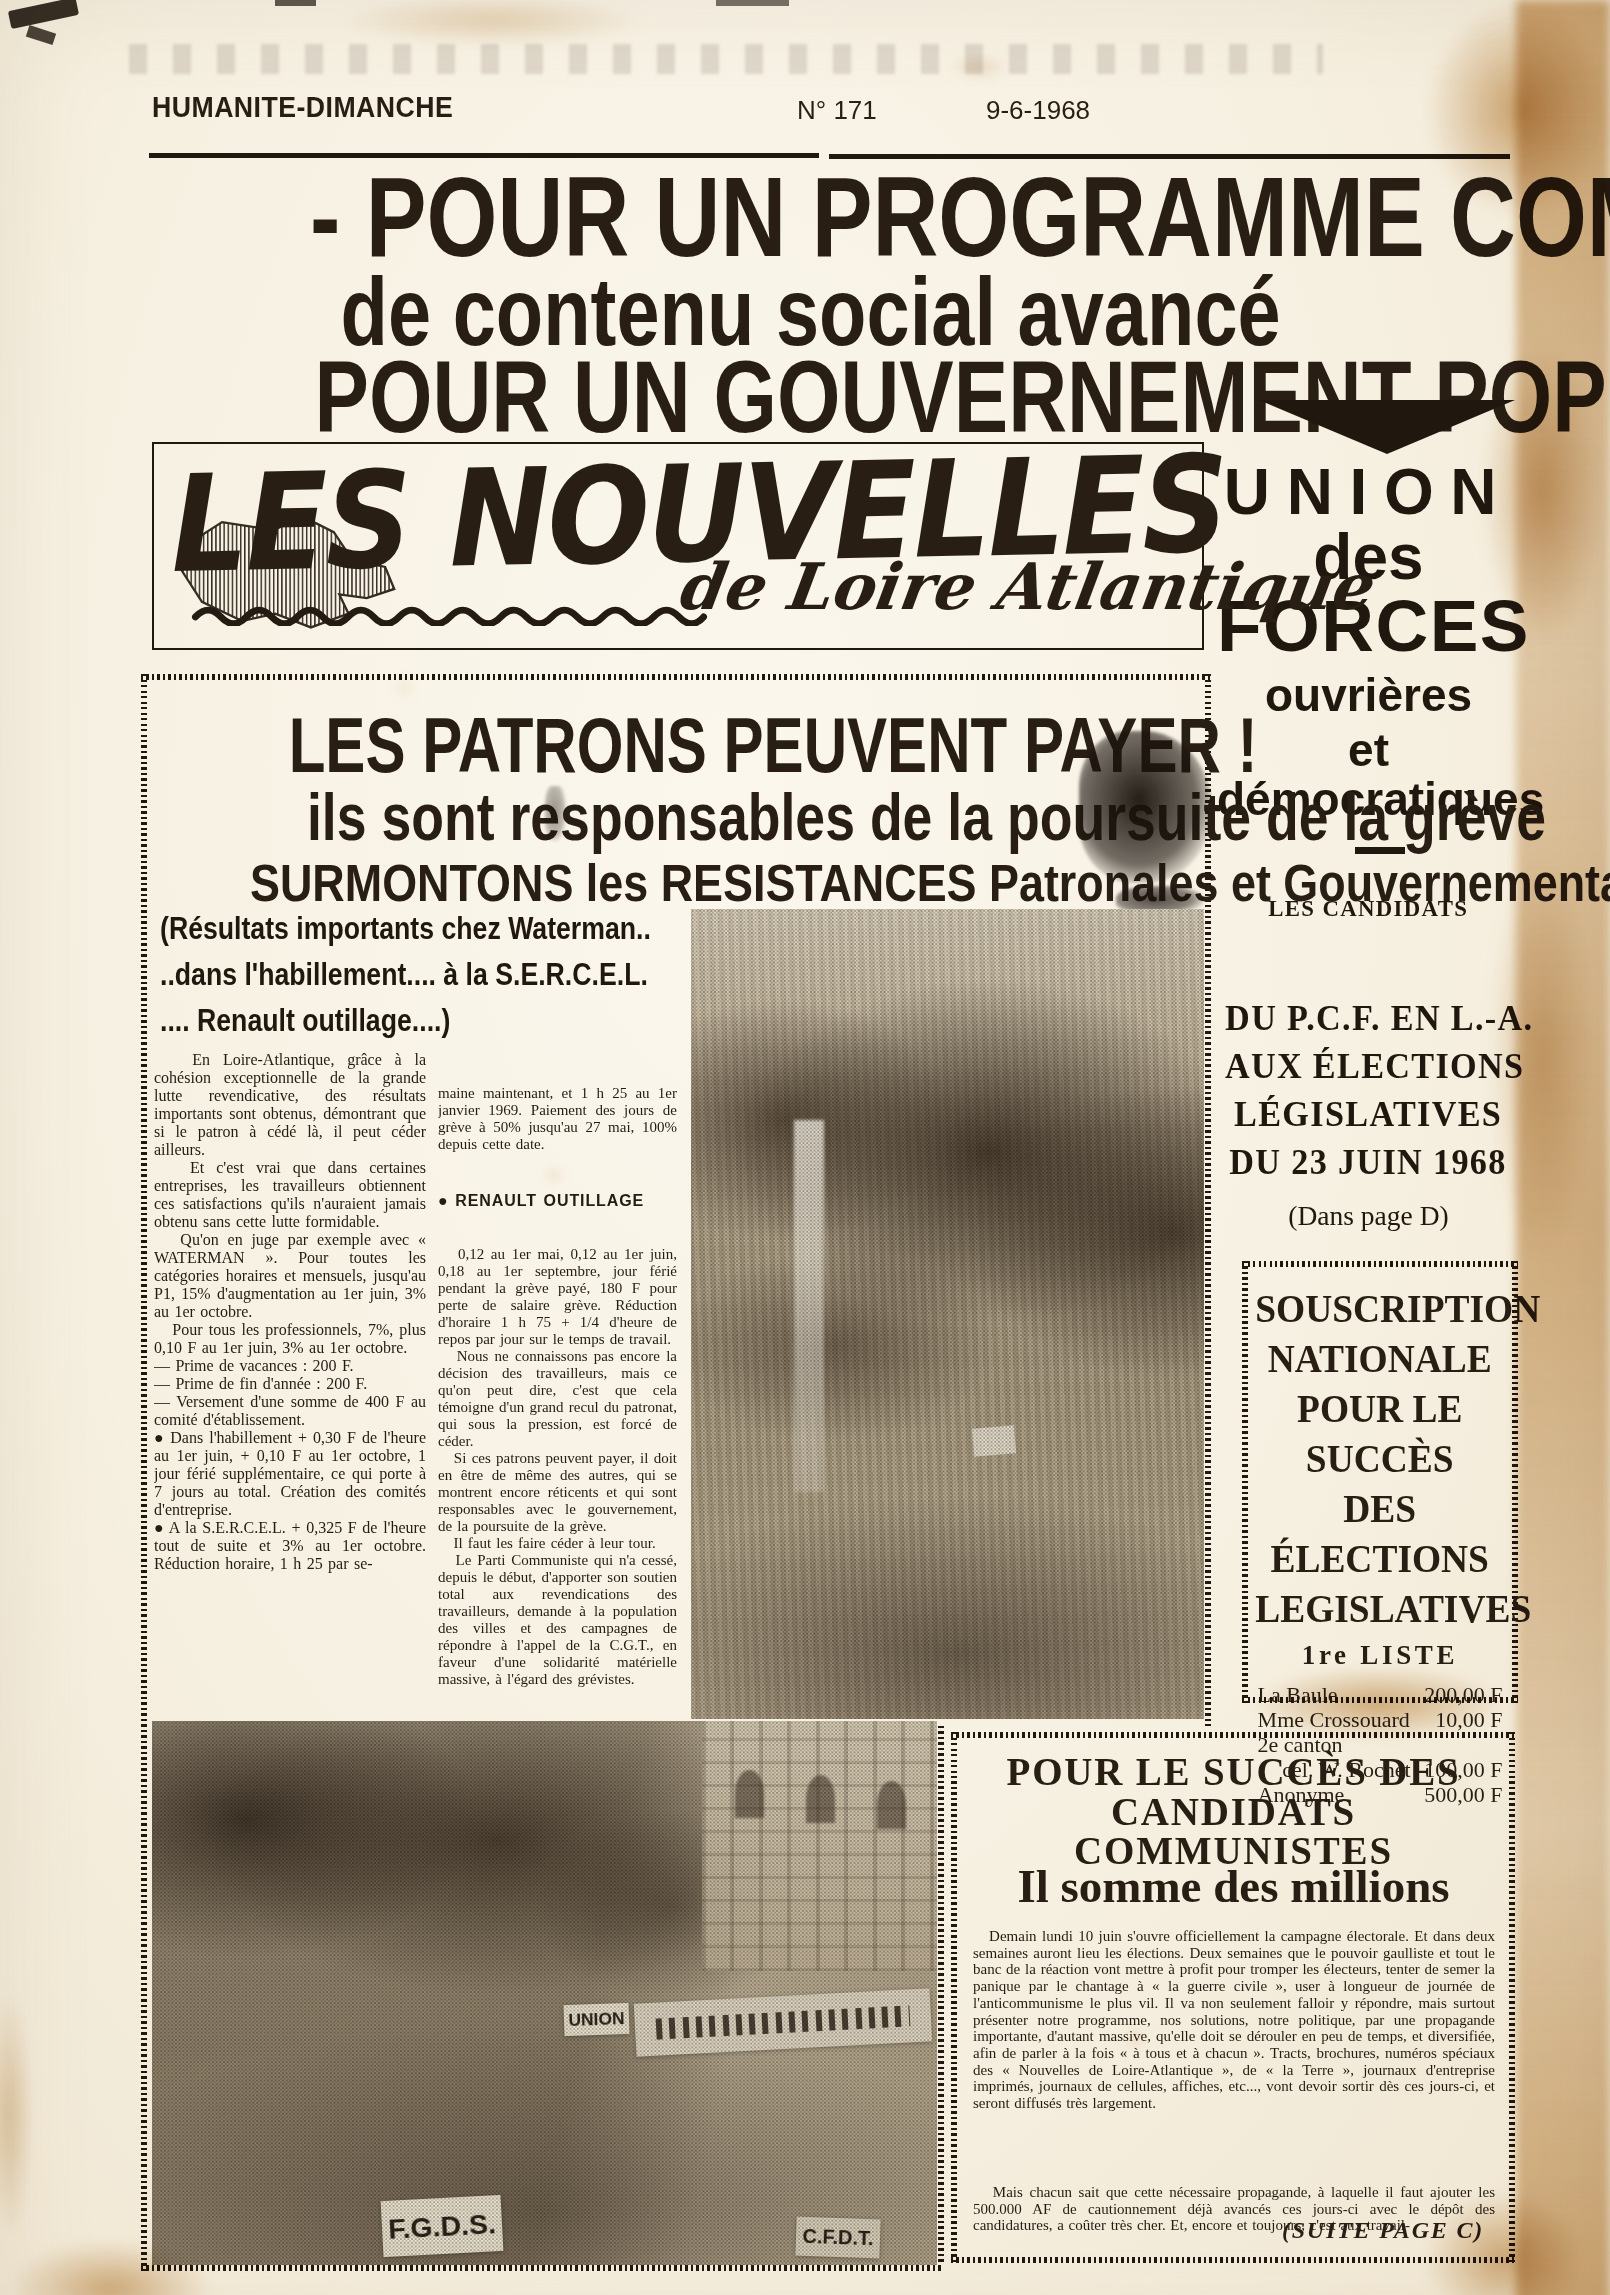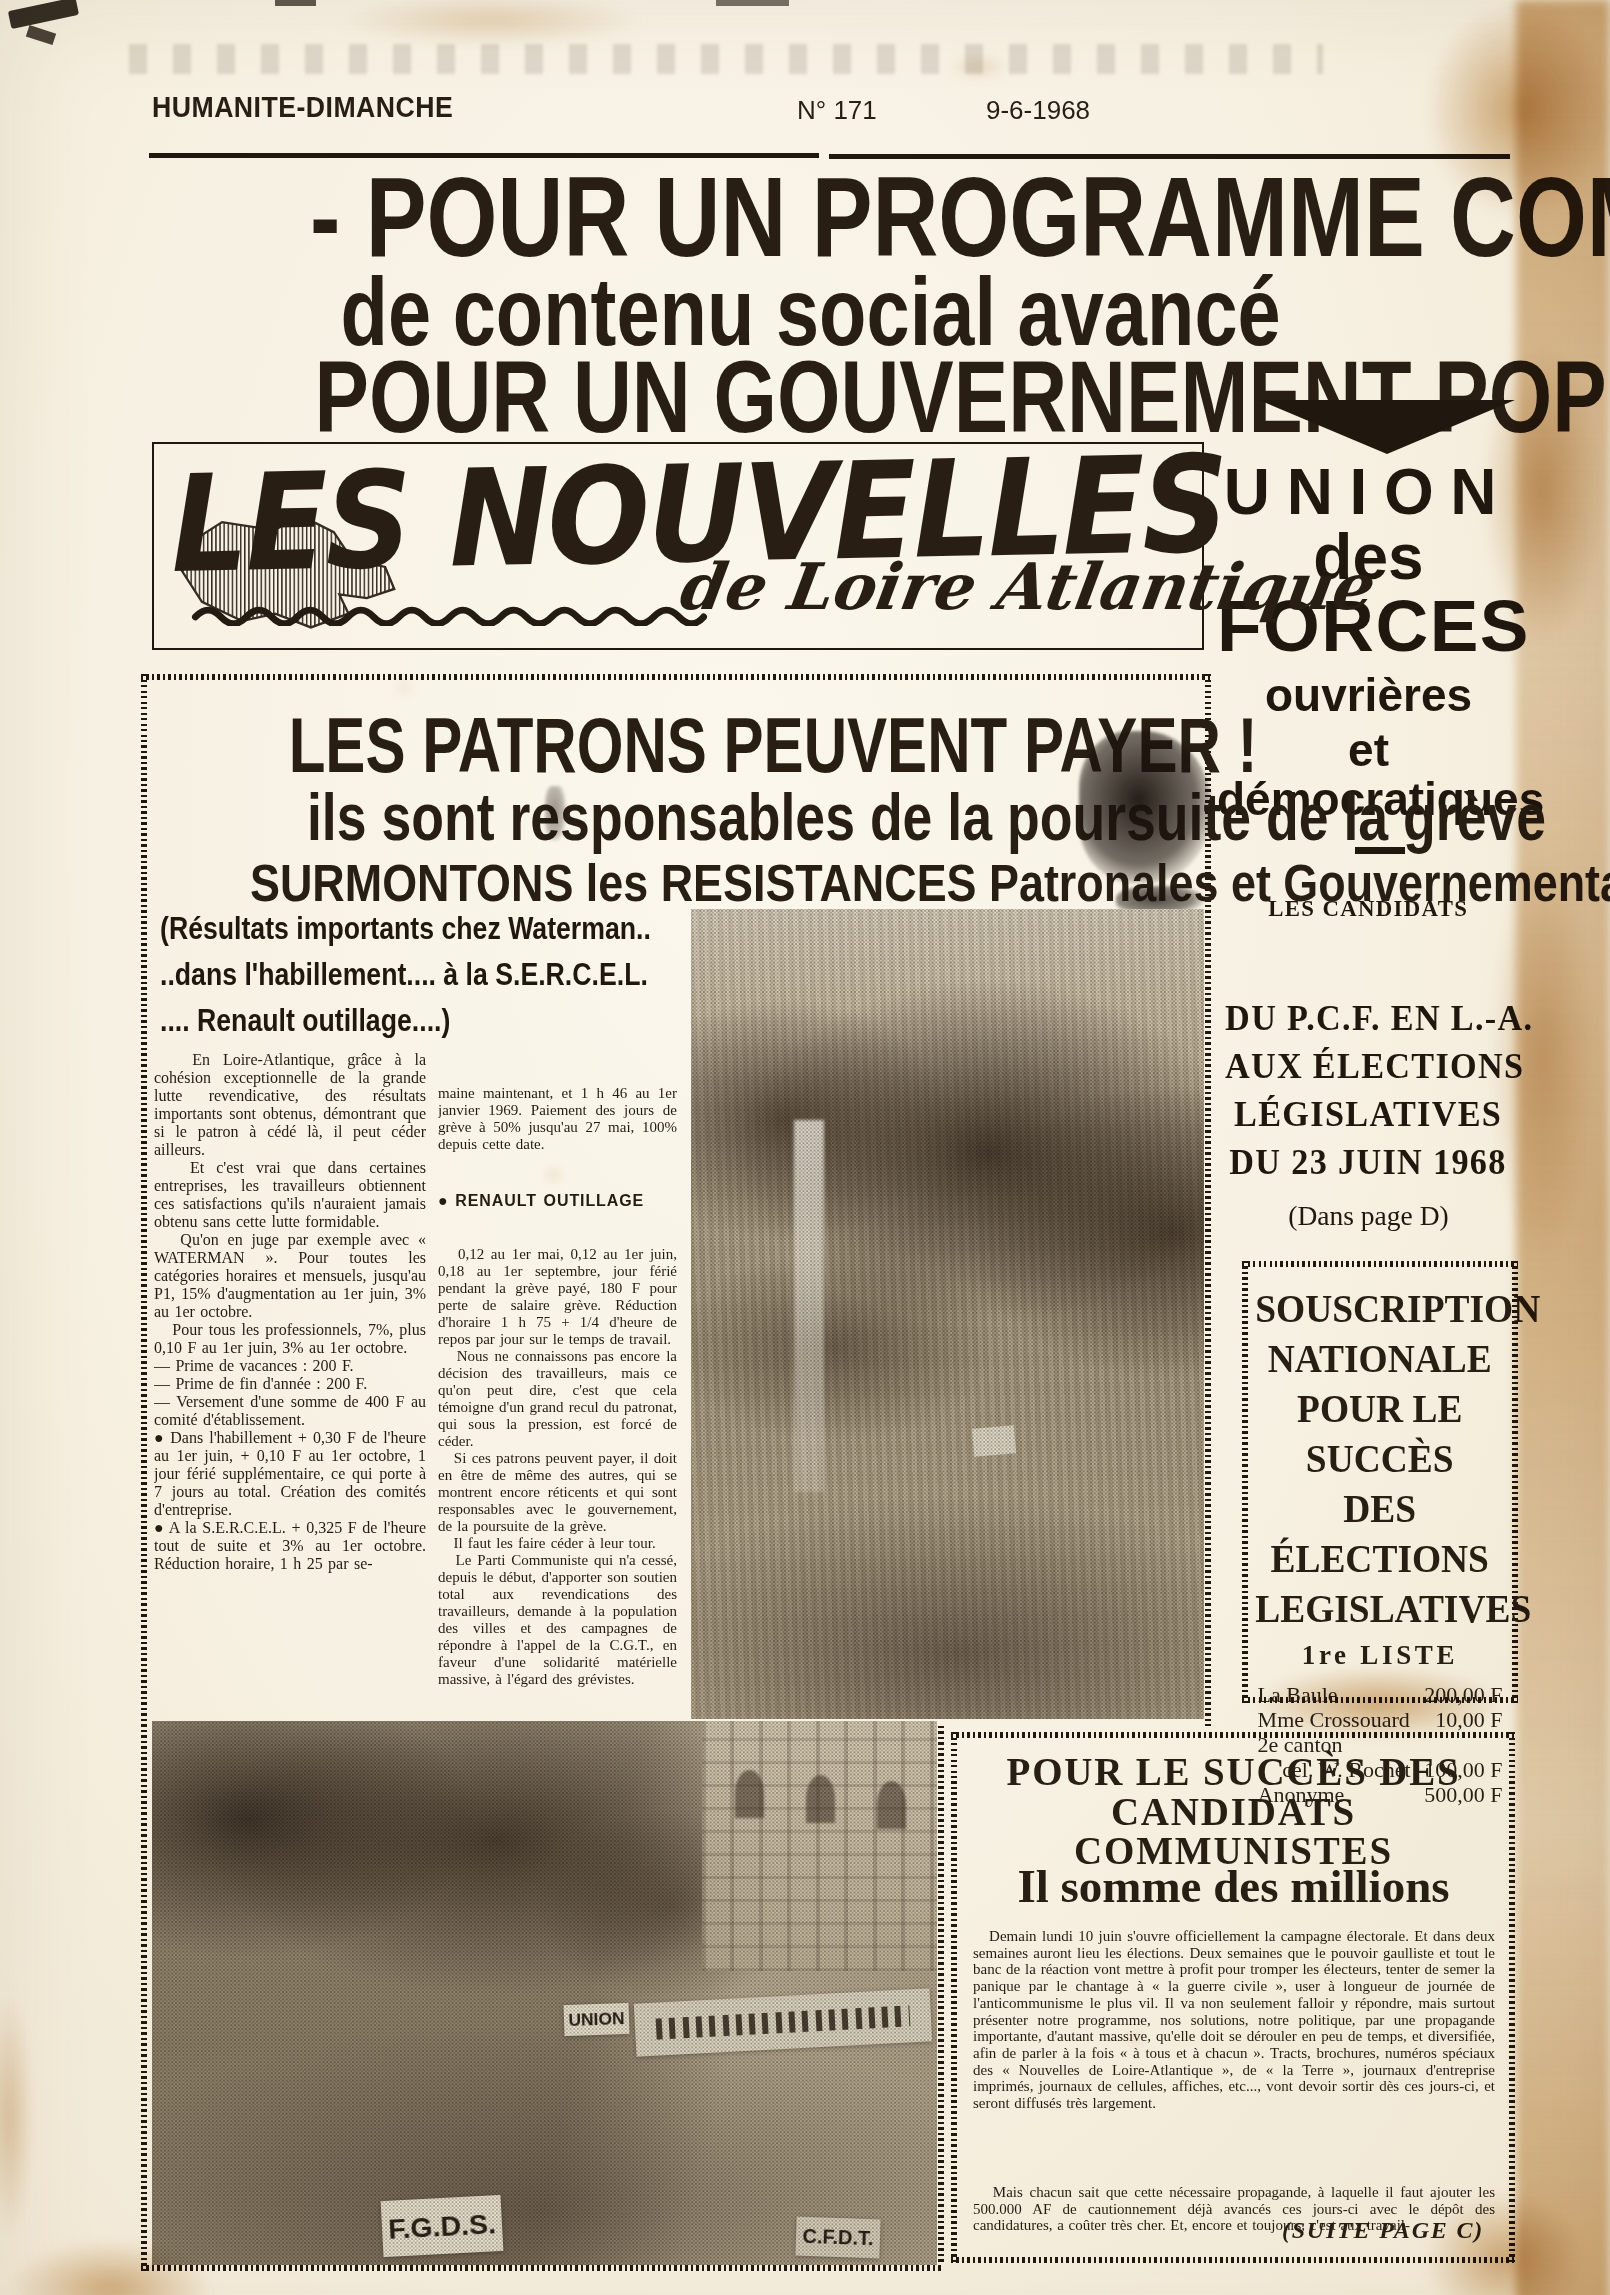--- a/index.html
+++ b/index.html
@@ -211,21 +211,21 @@
   <div class="bodycol c1">   En Loire-Atlantique, grâce à la cohésion exceptionnelle de la grande lutte revendicative, des résultats importants sont obtenus, démontrant que si le patron à cédé là, il peut céder ailleurs.
    Et c'est vrai que dans certaines entreprises, les travailleurs obtiennent ces satisfactions qu'ils n'auraient jamais obtenu sans cette lutte formidable.
    Qu'on en juge par exemple avec « WATERMAN ». Pour toutes les catégories horaires et mensuels, jusqu'au P1, 15% d'augmentation au 1er juin, 3% au 1er octobre.
    Pour tous les professionnels, 7%, plus 0,10 F au 1er juin, 3% au 1er octobre.
 — Prime de vacances : 200 F.
 — Prime de fin d'année : 200 F.
 — Versement d'une somme de 400 F au comité d'établissement.
 ● Dans l'habillement + 0,30 F de l'heure au 1er juin, + 0,10 F au 1er octobre, 1 jour férié supplémentaire, ce qui porte à 7 jours au total. Création des comités d'entreprise.
 ● A la S.E.R.C.E.L. + 0,325 F de l'heure tout de suite et 3% au 1er octobre. Réduction horaire, 1 h 25 par se-</div>
   <div class="bodycol c2">
-    <div style="white-space:pre-wrap;">maine maintenant, et 1 h 46 au 1er janvier 1969. Paiement des jours de grève à 50% jusqu'au 27 mai, 100% depuis cette date.</div>
+    <div style="white-space:pre-wrap;">maine maintenant, et 1 h 25 au 1er janvier 1969. Paiement des jours de grève à 50% jusqu'au 27 mai, 100% depuis cette date.</div>
     <div class="rh sans">● RENAULT OUTILLAGE</div>
     <div style="white-space:pre-wrap;">   0,12 au 1er mai, 0,12 au 1er juin, 0,18 au 1er septembre, jour férié pendant la grève payé, 180 F pour perte de salaire grève. Réduction d'horaire 1 h 75 + 1/4 d'heure de repos par jour sur le temps de travail.
    Nous ne connaissons pas encore la décision des travailleurs, mais ce qu'on peut dire, c'est que cela témoigne d'un grand recul du patronat, qui sous la pression, est forcé de céder.
    Si ces patrons peuvent payer, il doit en être de même des autres, qui se montrent encore réticents et qui sont responsables avec le gouvernement, de la poursuite de la grève.
    Il faut les faire céder à leur tour.
    Le Parti Communiste qui n'a cessé, depuis le début, d'apporter son soutien total aux revendications des travailleurs, demande à la population des villes et des campagnes de répondre à l'appel de la C.G.T., en faveur d'une solidarité matérielle massive, à l'égard des grévistes.</div>
   </div>
 
   <div class="photo photoA">
     <div class="pillar"></div>

